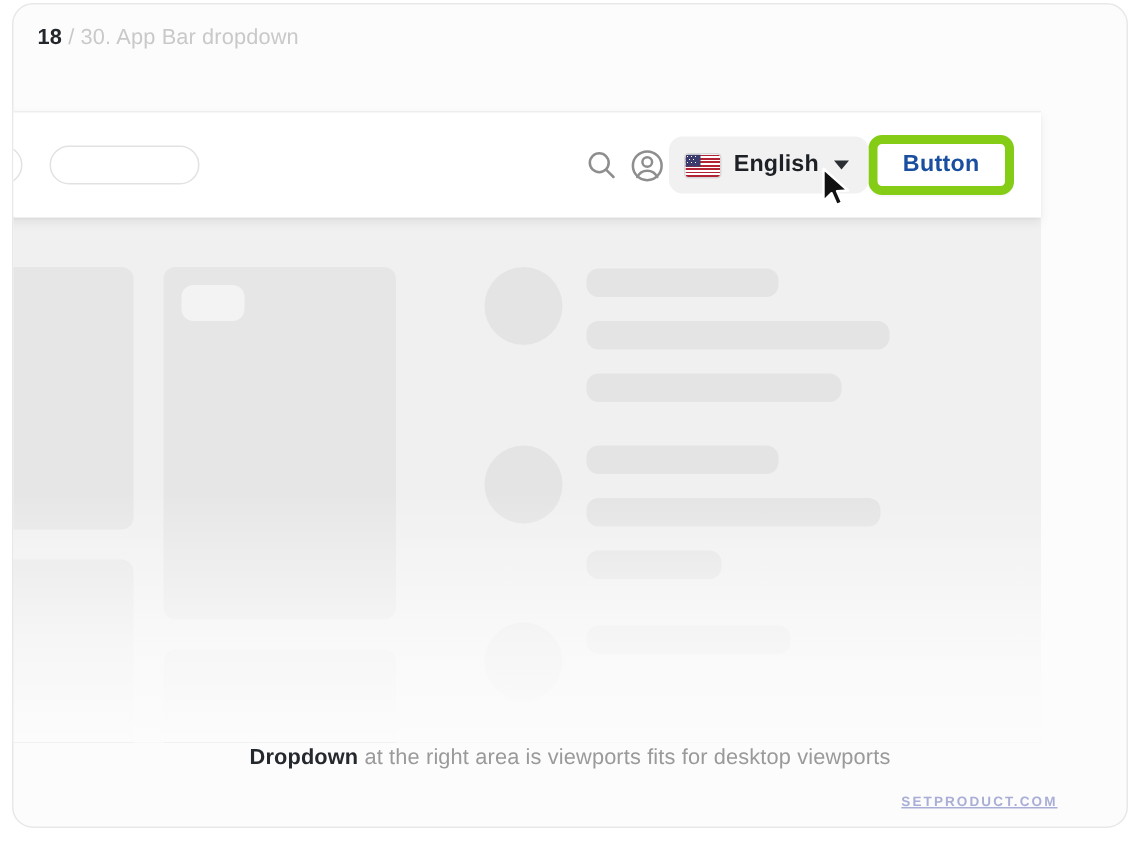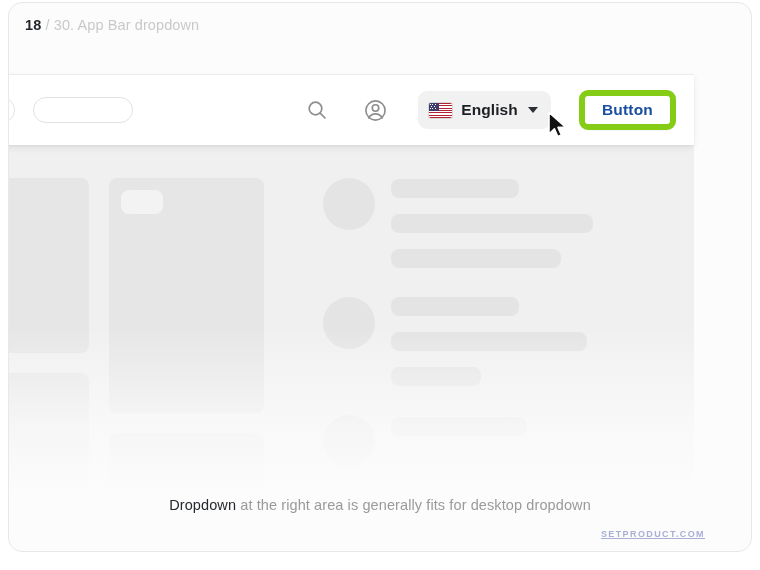--- a/index.html
+++ b/index.html
@@ -76,21 +76,21 @@
     box-sizing: border-box;
   }
   .pill-sm { width: 44px; height: 26px; }
   .pill-lg { width: 100px; height: 26px; }
 
   #app-bar-spacer { flex: 1 1 auto; }
 
   #app-bar-right {
     display: flex;
     align-items: center;
-    gap: 28px;
+    gap: 0;
   }
 
   .icon-btn {
     width: 30px;
     height: 30px;
     display: flex;
     align-items: center;
     justify-content: center;
     color: #8e8e8e;
   }
@@ -221,21 +221,21 @@
   #bottom-note {
     position: absolute;
     left: 0;
     right: 0;
     top: 494px;
     text-align: center;
     font-size: 14.5px;
     letter-spacing: .1px;
     z-index: 6;
   }
-  #bottom-note .strong { color: #25292d; font-weight: 400; }
+  #bottom-note .strong { color: #25292d; font-weight: 700; }
   #bottom-note .soft { color: #9a9a9a; font-weight: 400; }
 
   
   #watermark {
     position: absolute;
     right: 46px;
     bottom: 12px;
     font-size: 9px;
     font-weight: 700;
     letter-spacing: 1.4px;
@@ -317,18 +317,18 @@
     </div>
   </div>
 
   <div id="mouse-cursor">
     <svg width="22" height="30" viewBox="0 0 22 30">
       <path d="M2 1.5 L2 23 L7.4 17.8 L10.8 25.6 L14.4 24.0 L11.0 16.4 L18.3 16.0 Z" fill="#111111" stroke="#ffffff" stroke-width="1.6" stroke-linejoin="round"></path>
     </svg>
   </div>
 
   <div id="bottom-note">
-    <span class="strong">Dropdown</span><span class="soft"> at the right area is generally fits for desktop dropdown</span>
+    <span class="strong">Dropdown</span><span class="soft"> at the right area is viewports fits for desktop viewports</span>
   </div>
 
   <div id="watermark">SETPRODUCT.COM</div>
 
 </div>
 
 </body></html>

